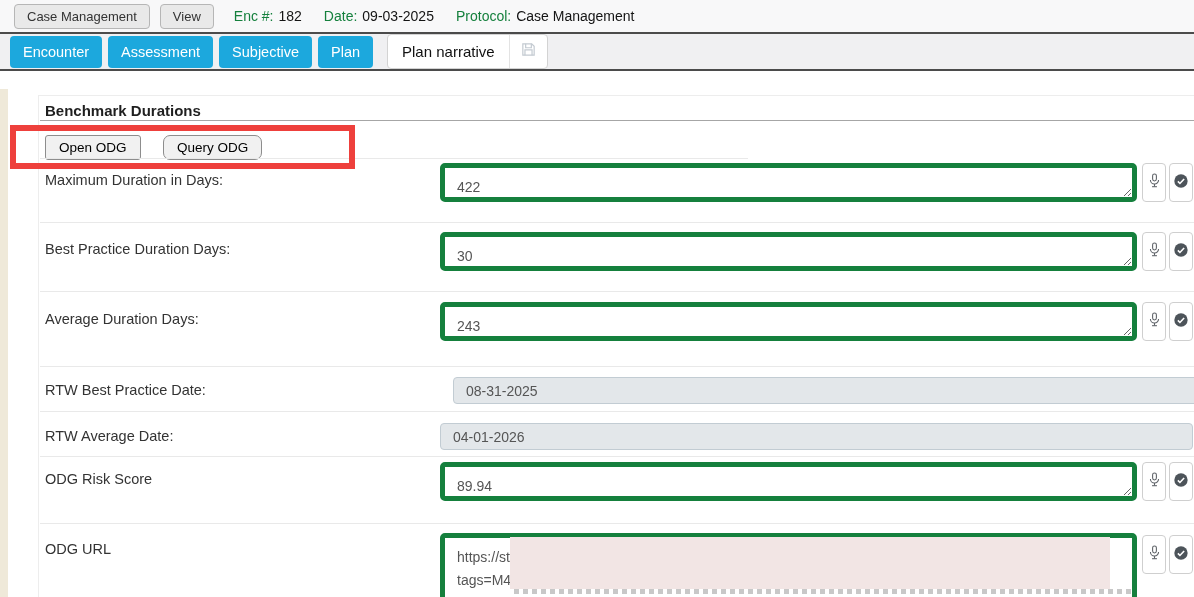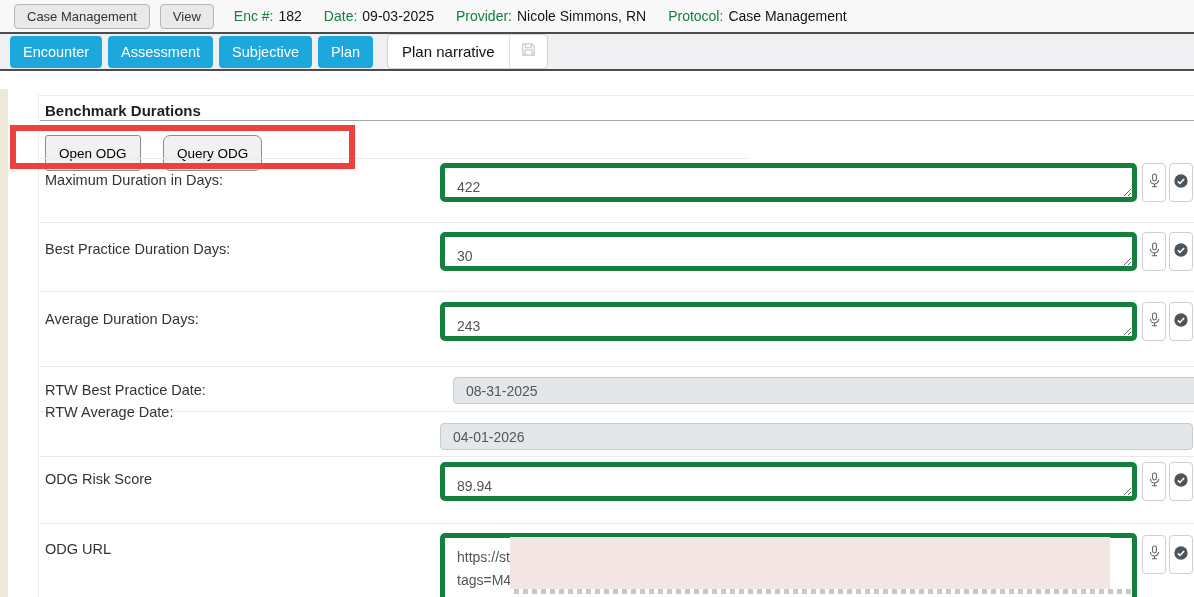--- a/index.html
+++ b/index.html
@@ -87,21 +87,21 @@
 
   .section-title {
     position: absolute; left: 45px; top: 102px;
     font-size: 15px; font-weight: bold; color: #1f1f1f;
   }
   .title-underline { position: absolute; left: 40px; top: 120px; width: 1154px; height: 1px; background: #a6a6a6; }
 
   .native-btn {
     position: absolute;
     top: 135px;
-    height: 36px;
+    height: 25px;
     background: #f1f1f1;
     border: 1px solid #8d8d8d;
     border-radius: 3px;
     padding: 2px 13px;
     font-size: 13.5px;
     color: #000;
     font-family: inherit;
     cursor: pointer;
   }
   .btn-open-odg { left: 45px; }
@@ -168,24 +168,20 @@
   <button class="gray-btn">Case Management</button>
   <button class="gray-btn">View</button>
   <div class="info-group">
     <div class="info-item">
       <span class="info-label">Enc #:</span>
       <span class="info-value">182</span>
     </div>
     <div class="info-item">
       <span class="info-label">Date:</span>
       <span class="info-value">09-03-2025</span>
-    </div>
-    <div class="info-item">
-      <span class="info-label">Provider:</span>
-      <span class="info-value">Nicole Simmons, RN</span>
     </div>
     <div class="info-item">
       <span class="info-label">Protocol:</span>
       <span class="info-value">Case Management</span>
     </div>
   </div>
 </div>
 
 <div class="toolbar">
   <button class="blue-btn">Encounter</button>
@@ -287,21 +283,21 @@
   </span>
 </button>
 
 <div class="row-divider" style="top:366px"></div>
 
 <div class="field-label" style="top:382px">RTW Best Practice Date:</div>
 <input class="fld-disabled" style="top: 377px; margin-left: 13px;" disabled="" value="08-31-2025">
 
 <div class="row-divider" style="top:411px"></div>
 
-<div class="field-label" style="top:404px">RTW Average Date:</div>
+<div class="field-label" style="top:428px">RTW Average Date:</div>
 <input class="fld-disabled" style="top: 423px;" disabled="" value="04-01-2026">
 
 <div class="row-divider" style="top:456px"></div>
 
 <div class="field-label" style="top:471px">ODG Risk Score</div>
 <textarea class="fld-textarea" style="top: 462px;">89.94</textarea>
 <button class="mini-btn mic" style="top:462px">
   <span>
     <svg width="13" height="18" viewBox="0 0 24 30" fill="none" stroke="#5f6368" stroke-width="2">
       <rect x="8.5" y="2" width="7" height="13" rx="3.5"></rect>

